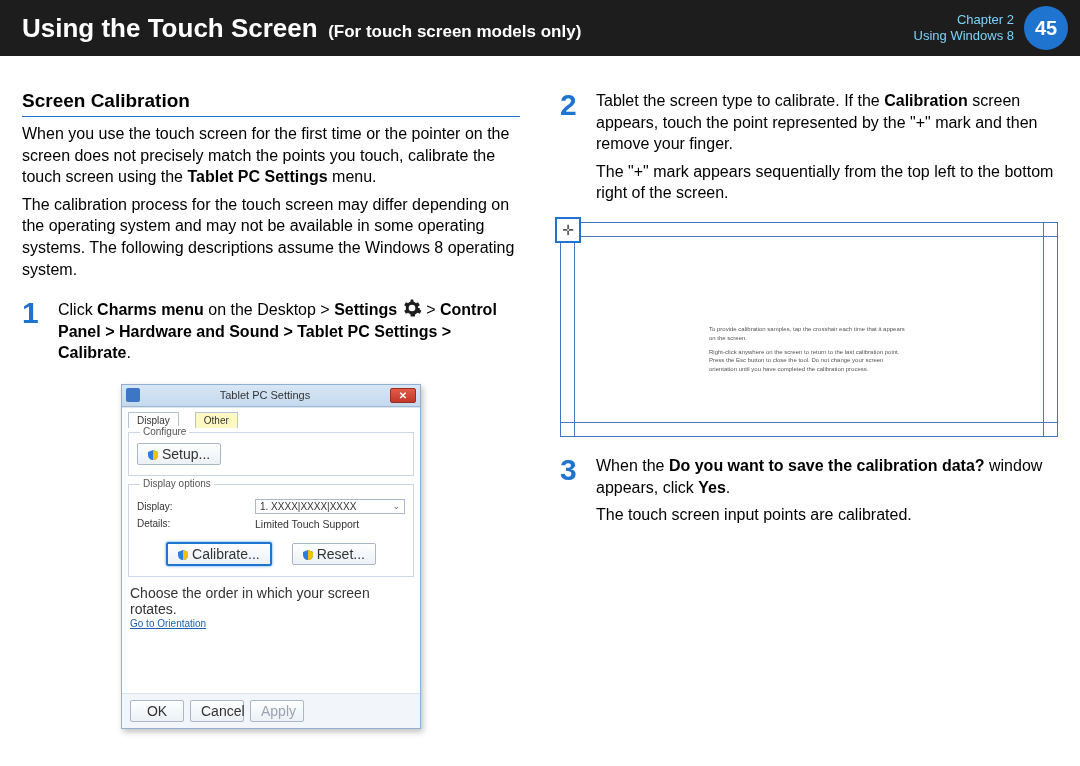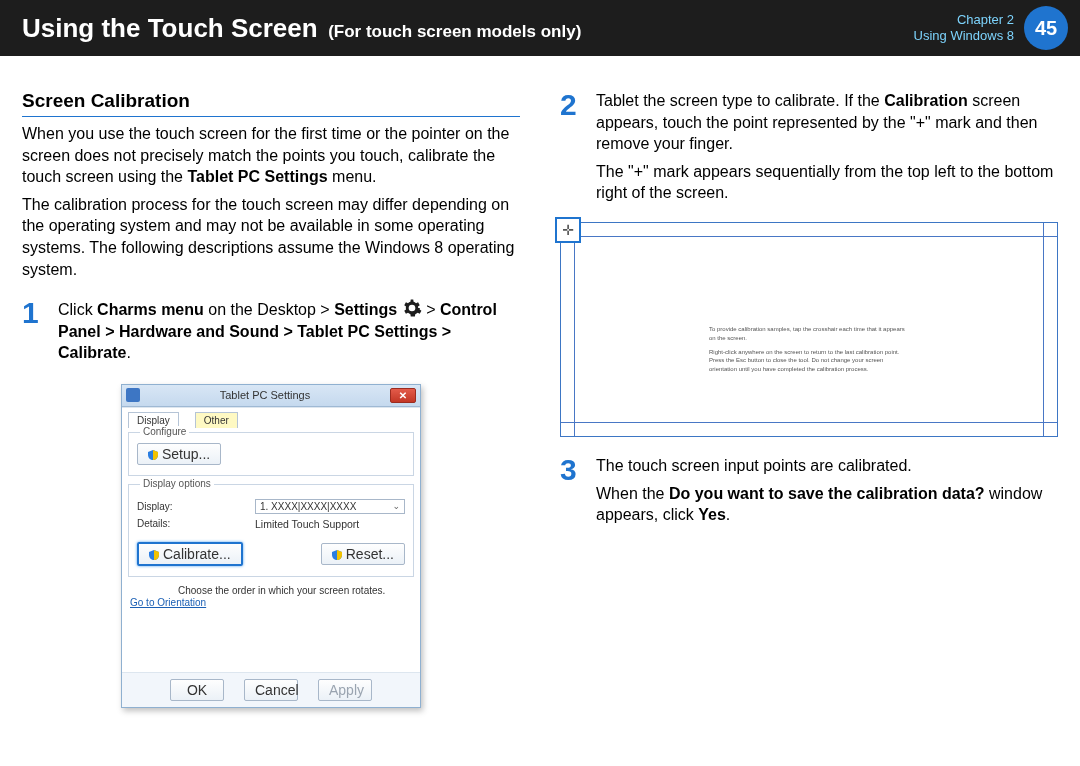--- a/index.html
+++ b/index.html
@@ -118,21 +118,21 @@
     border-radius:2px;
   }
   .btn-hl { border:2px solid #1f74cf; box-shadow:0 0 3px #4a9ff0; }
   .sel {
     border:1px solid #a8b7c9; background:#fff; padding:1px 4px;
     font-size:10px; width:150px; display:flex; justify-content:space-between; align-items:center;
   }
   .chev { font-size:9px; color:#666; }
   .label-col { width:64px; font-size:10px; }
   .link { color:#1a5fb4; text-decoration:underline; font-size:10px; }
-  .dlg-footer { display:flex; justify-content:center; gap:20px; padding:6px 8px; background:#f2f6fb; border-top:1px solid #dde6ef; }
+  .dlg-footer { display:flex; justify-content:flex-start; gap:6px; padding:6px 8px; background:#f2f6fb; border-top:1px solid #dde6ef; }
   .mini-icon { display:inline-block; width:10px; height:10px; vertical-align:-1px; margin-right:4px; }
   .mini-icon svg { width:10px; height:10px; display:block; }
 
   
   .calib-wrap { margin:12px 0 16px 0; }
   .calib-outer {
     border: 1.5px solid #3d76c4;
     background:#fff;
     height: 215px;
     position: relative;
@@ -239,37 +239,37 @@
               <span class="label-col">Display:</span>
               <span class="sel">
                 <span>1. XXXX|XXXX|XXXX</span>
                 <span class="chev">⌄</span>
               </span>
             </div>
             <div class="row">
               <span class="label-col">Details:</span>
               <span style="width:150px;">Limited Touch Support</span>
             </div>
-            <div class="row" style="justify-content:space-between; gap:20px; margin-top:12px;">
+            <div class="row" style="justify-content:center; gap:20px; margin-top:12px;">
               <span class="btn btn-hl">
                 <span class="mini-icon"><svg viewBox="0 0 10 10">
                       <path fill="#2a7de1" d="M5 0l5 2v3c0 3-2.5 5-5 5S0 8 0 5V2z"></path>
                       <path fill="#f2c200" d="M5 0l5 2v3c0 3-2.5 5-5 5z"></path>
                     </svg></span><span>Calibrate...</span>
               </span>
               <span class="btn">
                 <span class="mini-icon"><svg viewBox="0 0 10 10">
                       <path fill="#2a7de1" d="M5 0l5 2v3c0 3-2.5 5-5 5S0 8 0 5V2z"></path>
                       <path fill="#f2c200" d="M5 0l5 2v3c0 3-2.5 5-5 5z"></path>
                     </svg></span><span>Reset...</span>
               </span>
             </div>
           </div>
           <div style="margin:2px 2px 4px 2px;">
-            <div style="font-size:10px;margin-left:48px;">Choose the order in which your screen rotates.</div>
+            <div style="font-size:14px;">Choose the order in which your screen rotates.</div>
             <span class="link">Go to Orientation</span>
           </div>
           <div style="height:54px;"></div>
         </div>
         <div class="dlg-footer">
           <span class="btn" style="width:54px; text-align:center;">OK</span>
           <span class="btn" style="width:54px; text-align:center;">Cancel</span>
           <span class="btn" style="width:54px; text-align:center; color:#9aa4b0;">Apply</span>
         </div>
       </div>
@@ -293,18 +293,18 @@
           <div>To provide calibration samples, tap the crosshair each time that it appears on the screen.</div>
           <div style="height:6px;"></div>
           <div>Right-click anywhere on the screen to return to the last calibration point. Press the Esc button to close the tool. Do not change your screen orientation until you have completed the calibration process.</div>
         </div>
       </div>
     </div>
 
     <div class="step">
       <div class="step-num">3</div>
       <div class="step-body">
+        <p><span>When the </span><b>Do you want to save the calibration data?</b><span> window appears, click </span><b>Yes</b><span>.</span></p>
         <p>The touch screen input points are calibrated.</p>
-        <p><span>When the </span><b>Do you want to save the calibration data?</b><span> window appears, click </span><b>Yes</b><span>.</span></p>
       </div>
     </div>
   </div>
 </div>
 
 </body></html>

